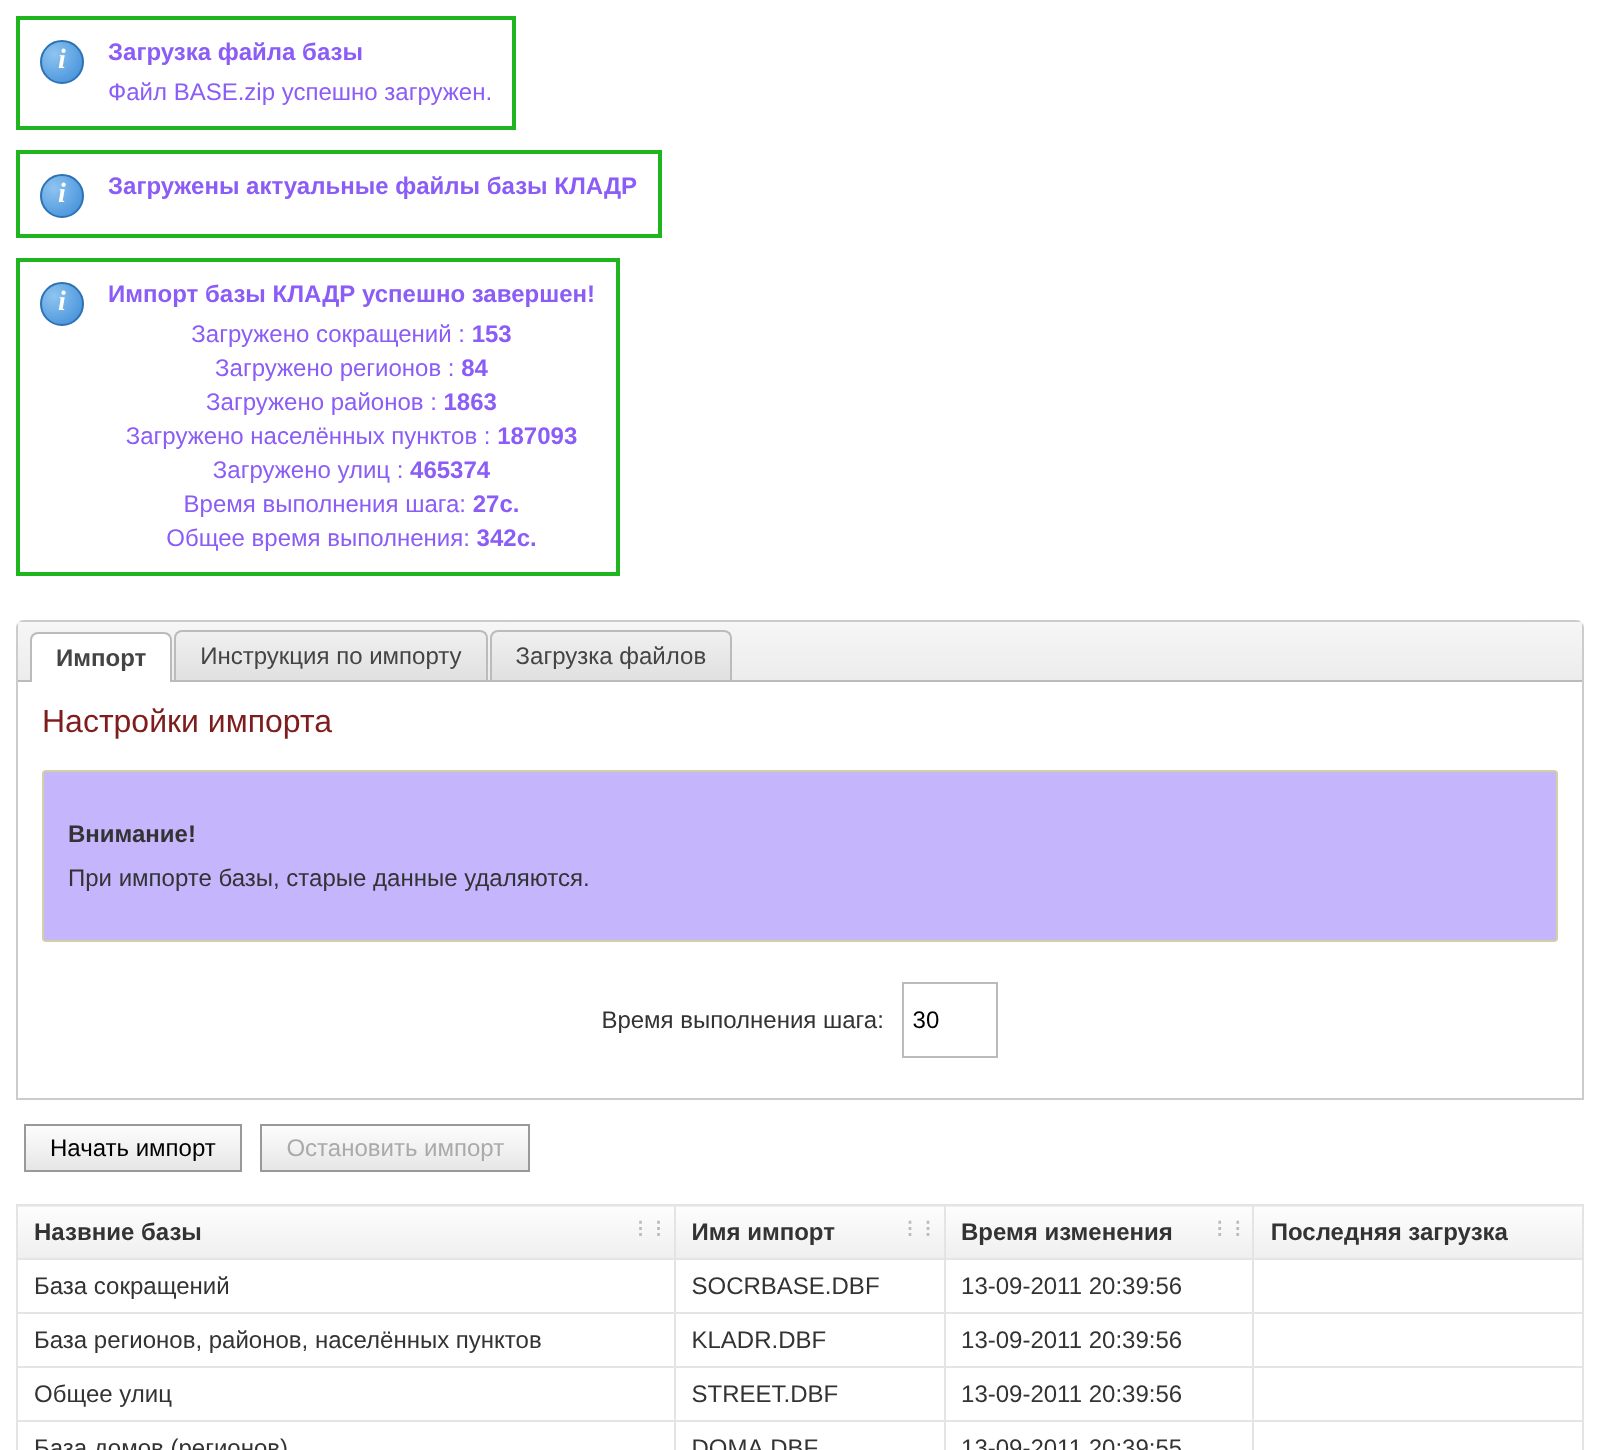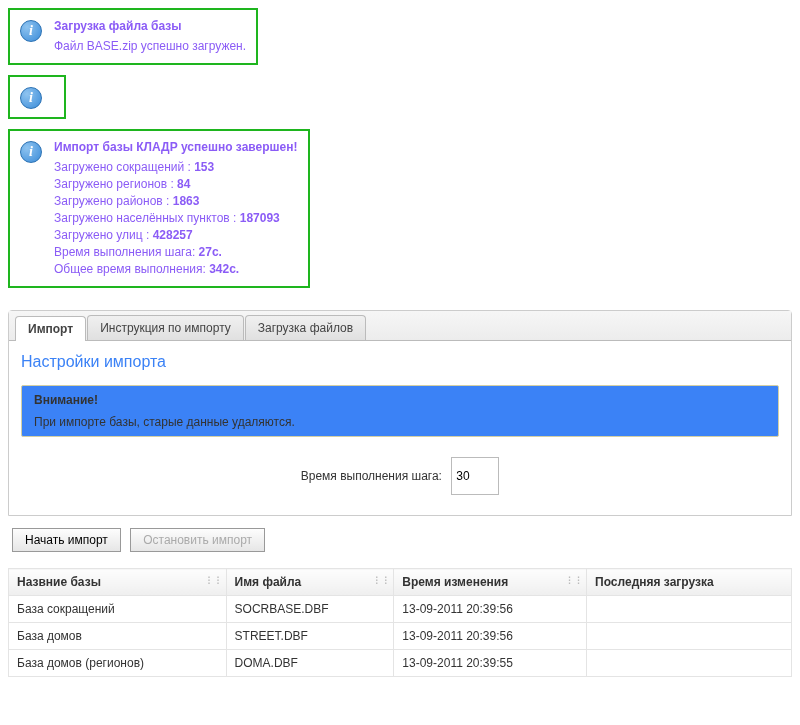--- a/index.html
+++ b/index.html
@@ -38,21 +38,21 @@
     margin-right: 12px;
     margin-top: 2px;
   }
   .info-body {
     color: #8b5cf6;
     line-height: 17px;
   }
   .info-title { font-weight: bold; display: block; margin-bottom: 3px; }
   .info-subtitle { display: block; }
   .bold { font-weight: bold; }
-  .stat-line { white-space: pre; }
+  .stat-line { white-space: pre; text-align: center; }
 
   .tabs-wrapper {
     margin-top: 12px;
     border: 1px solid #ccc;
     border-radius: 4px 4px 0 0;
     background: #fff;
   }
   .tab-bar {
     display: flex;
     background: linear-gradient(#f6f6f6, #ececec);
@@ -75,27 +75,27 @@
     background: #fff;
     font-weight: bold;
     position: relative;
     top: 1px;
   }
   .panel {
     padding: 10px 12px 16px;
   }
   .panel-title {
     font-size: 16px;
-    color: #3b82f6;
+    color: #7f1d1d;
     margin: 2px 0 14px 0;
   }
   .warning-box {
     border: 1px solid #d4cfa4;
-    background: #3b82f6;
-    padding: 7px 12px;
+    background: #c4b5fd;
+    padding: 24px 12px;
     border-radius: 2px;
   }
   .warning-title { font-weight: bold; margin-bottom: 8px; }
   .centered-row {
     text-align: center;
     margin-top: 20px;
     margin-bottom: 4px;
     color: #333;
   }
   .centered-row label { margin-right: 6px; }
@@ -161,33 +161,36 @@
   <div class="info-body">
     <span class="info-title">Загрузка файла базы</span>
     <span class="info-subtitle">Файл BASE.zip успешно загружен.</span>
   </div>
 </div>
 <br>
 
 
 <div class="info-box">
   <div class="info-icon">i</div>
+  <div class="info-body">
+    <span class="info-title">Загружены актуальные файлы базы КЛАДР</span>
+  </div>
 </div>
 <br>
 
 
 <div class="info-box">
   <div class="info-icon">i</div>
   <div class="info-body" id="box3-body">
     <span class="info-title">Импорт базы КЛАДР успешно завершен!</span>
   <div class="stat-line"><span>Загружено сокращений : </span><span class="bold">153</span></div>
       <div class="stat-line"><span>Загружено регионов : </span><span class="bold">84</span></div>
       <div class="stat-line"><span>Загружено районов : </span><span class="bold">1863</span></div>
       <div class="stat-line"><span>Загружено населённых пунктов : </span><span class="bold">187093</span></div>
-      <div class="stat-line"><span>Загружено улиц : </span><span class="bold">428257</span></div>
+      <div class="stat-line"><span>Загружено улиц : </span><span class="bold">465374</span></div>
       <div class="stat-line"><span>Время выполнения шага: </span><span class="bold">27с.</span></div>
       <div class="stat-line"><span>Общее время выполнения: </span><span class="bold">342с.</span></div>
     </div>
 </div>
 
 
 <div class="tabs-wrapper">
   <div class="tab-bar">
     <div class="tab active">Импорт</div>
     <div class="tab">Инструкция по импорту</div>
@@ -209,34 +212,40 @@
 <div class="button-row">
   <button class="action">Начать импорт</button>
   <button class="action" disabled="">Остановить импорт</button>
 </div>
 
 
 <table class="grid">
   <thead>
     <tr>
       <th><span>Назвние базы</span><span class="col-handle">⋮⋮</span></th>
-      <th><span>Имя файла</span><span class="col-handle">⋮⋮</span></th>
+      <th><span>Имя импорт</span><span class="col-handle">⋮⋮</span></th>
       <th><span>Время изменения</span><span class="col-handle">⋮⋮</span></th>
       <th><span>Последняя загрузка</span></th>
     </tr>
   </thead>
   <tbody id="table-body">
       <tr>
         <td>База сокращений</td>
         <td>SOCRBASE.DBF</td>
         <td>13-09-2011 20:39:56</td>
         <td></td>
       </tr>
       <tr>
-        <td>База домов</td>
+        <td>База регионов, районов, населённых пунктов</td>
+        <td>KLADR.DBF</td>
+        <td>13-09-2011 20:39:56</td>
+        <td></td>
+      </tr>
+      <tr>
+        <td>Общее улиц</td>
         <td>STREET.DBF</td>
         <td>13-09-2011 20:39:56</td>
         <td></td>
       </tr>
       <tr>
         <td>База домов (регионов)</td>
         <td>DOMA.DBF</td>
         <td>13-09-2011 20:39:55</td>
         <td></td>
       </tr>

